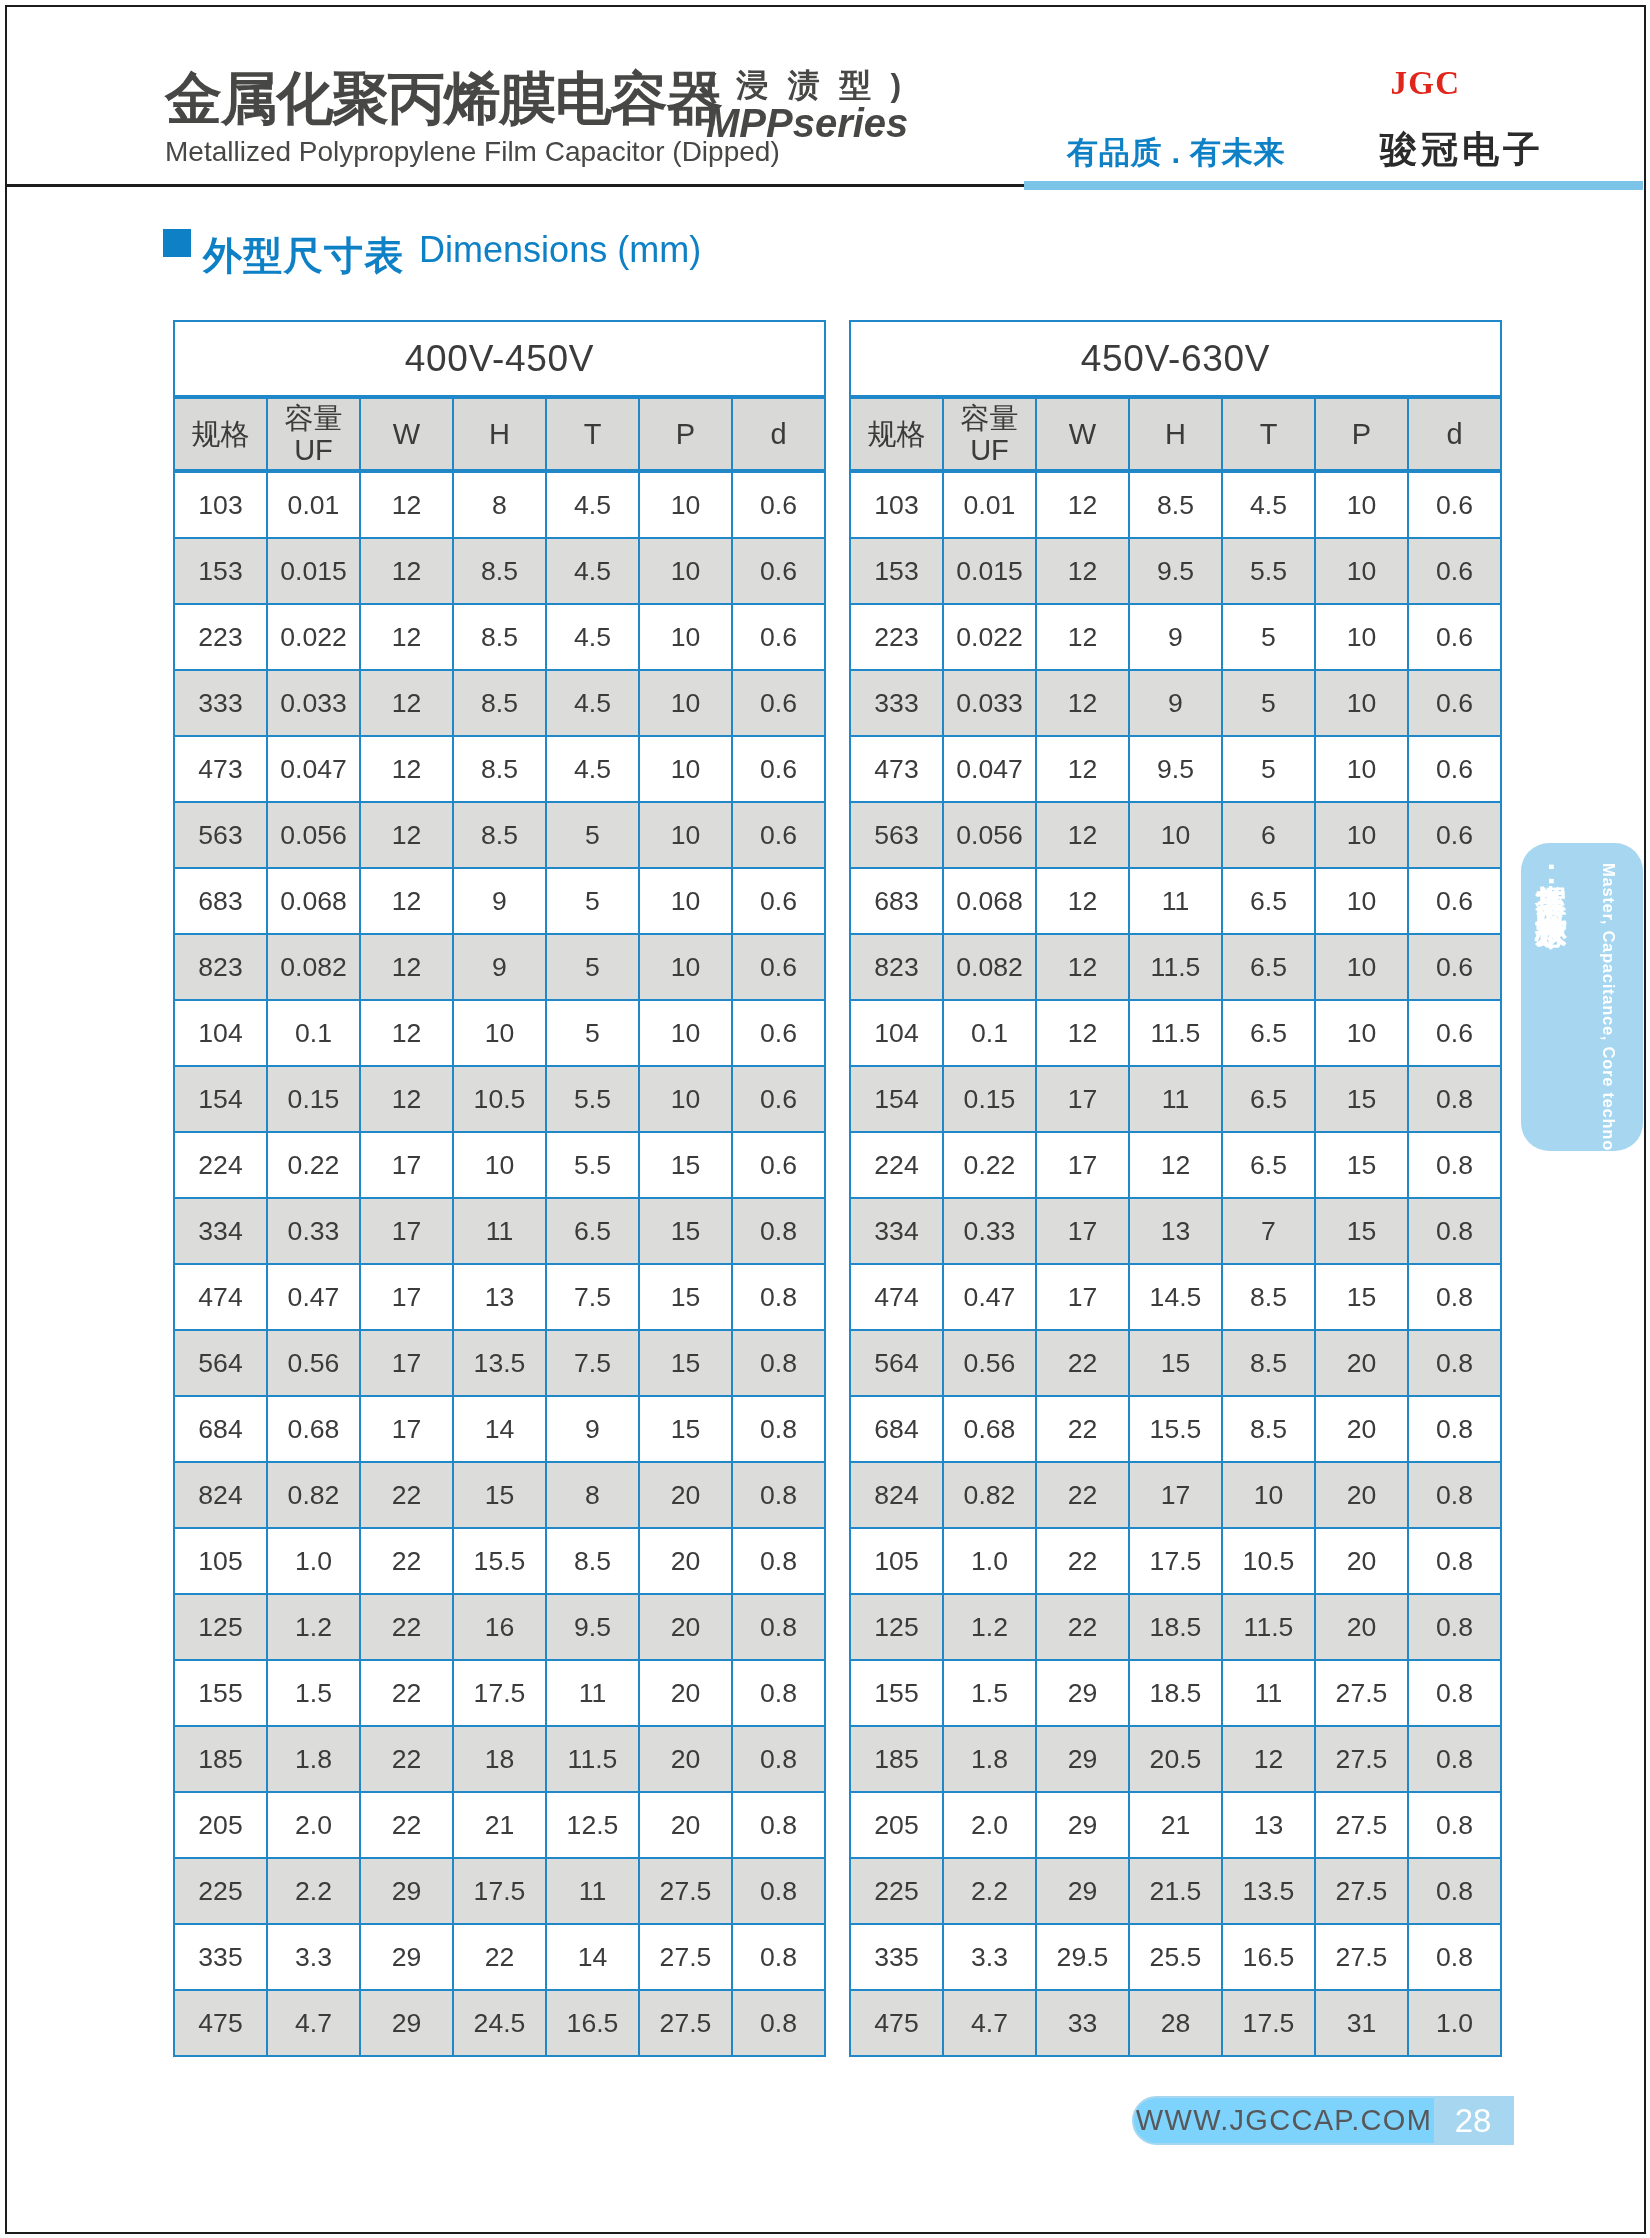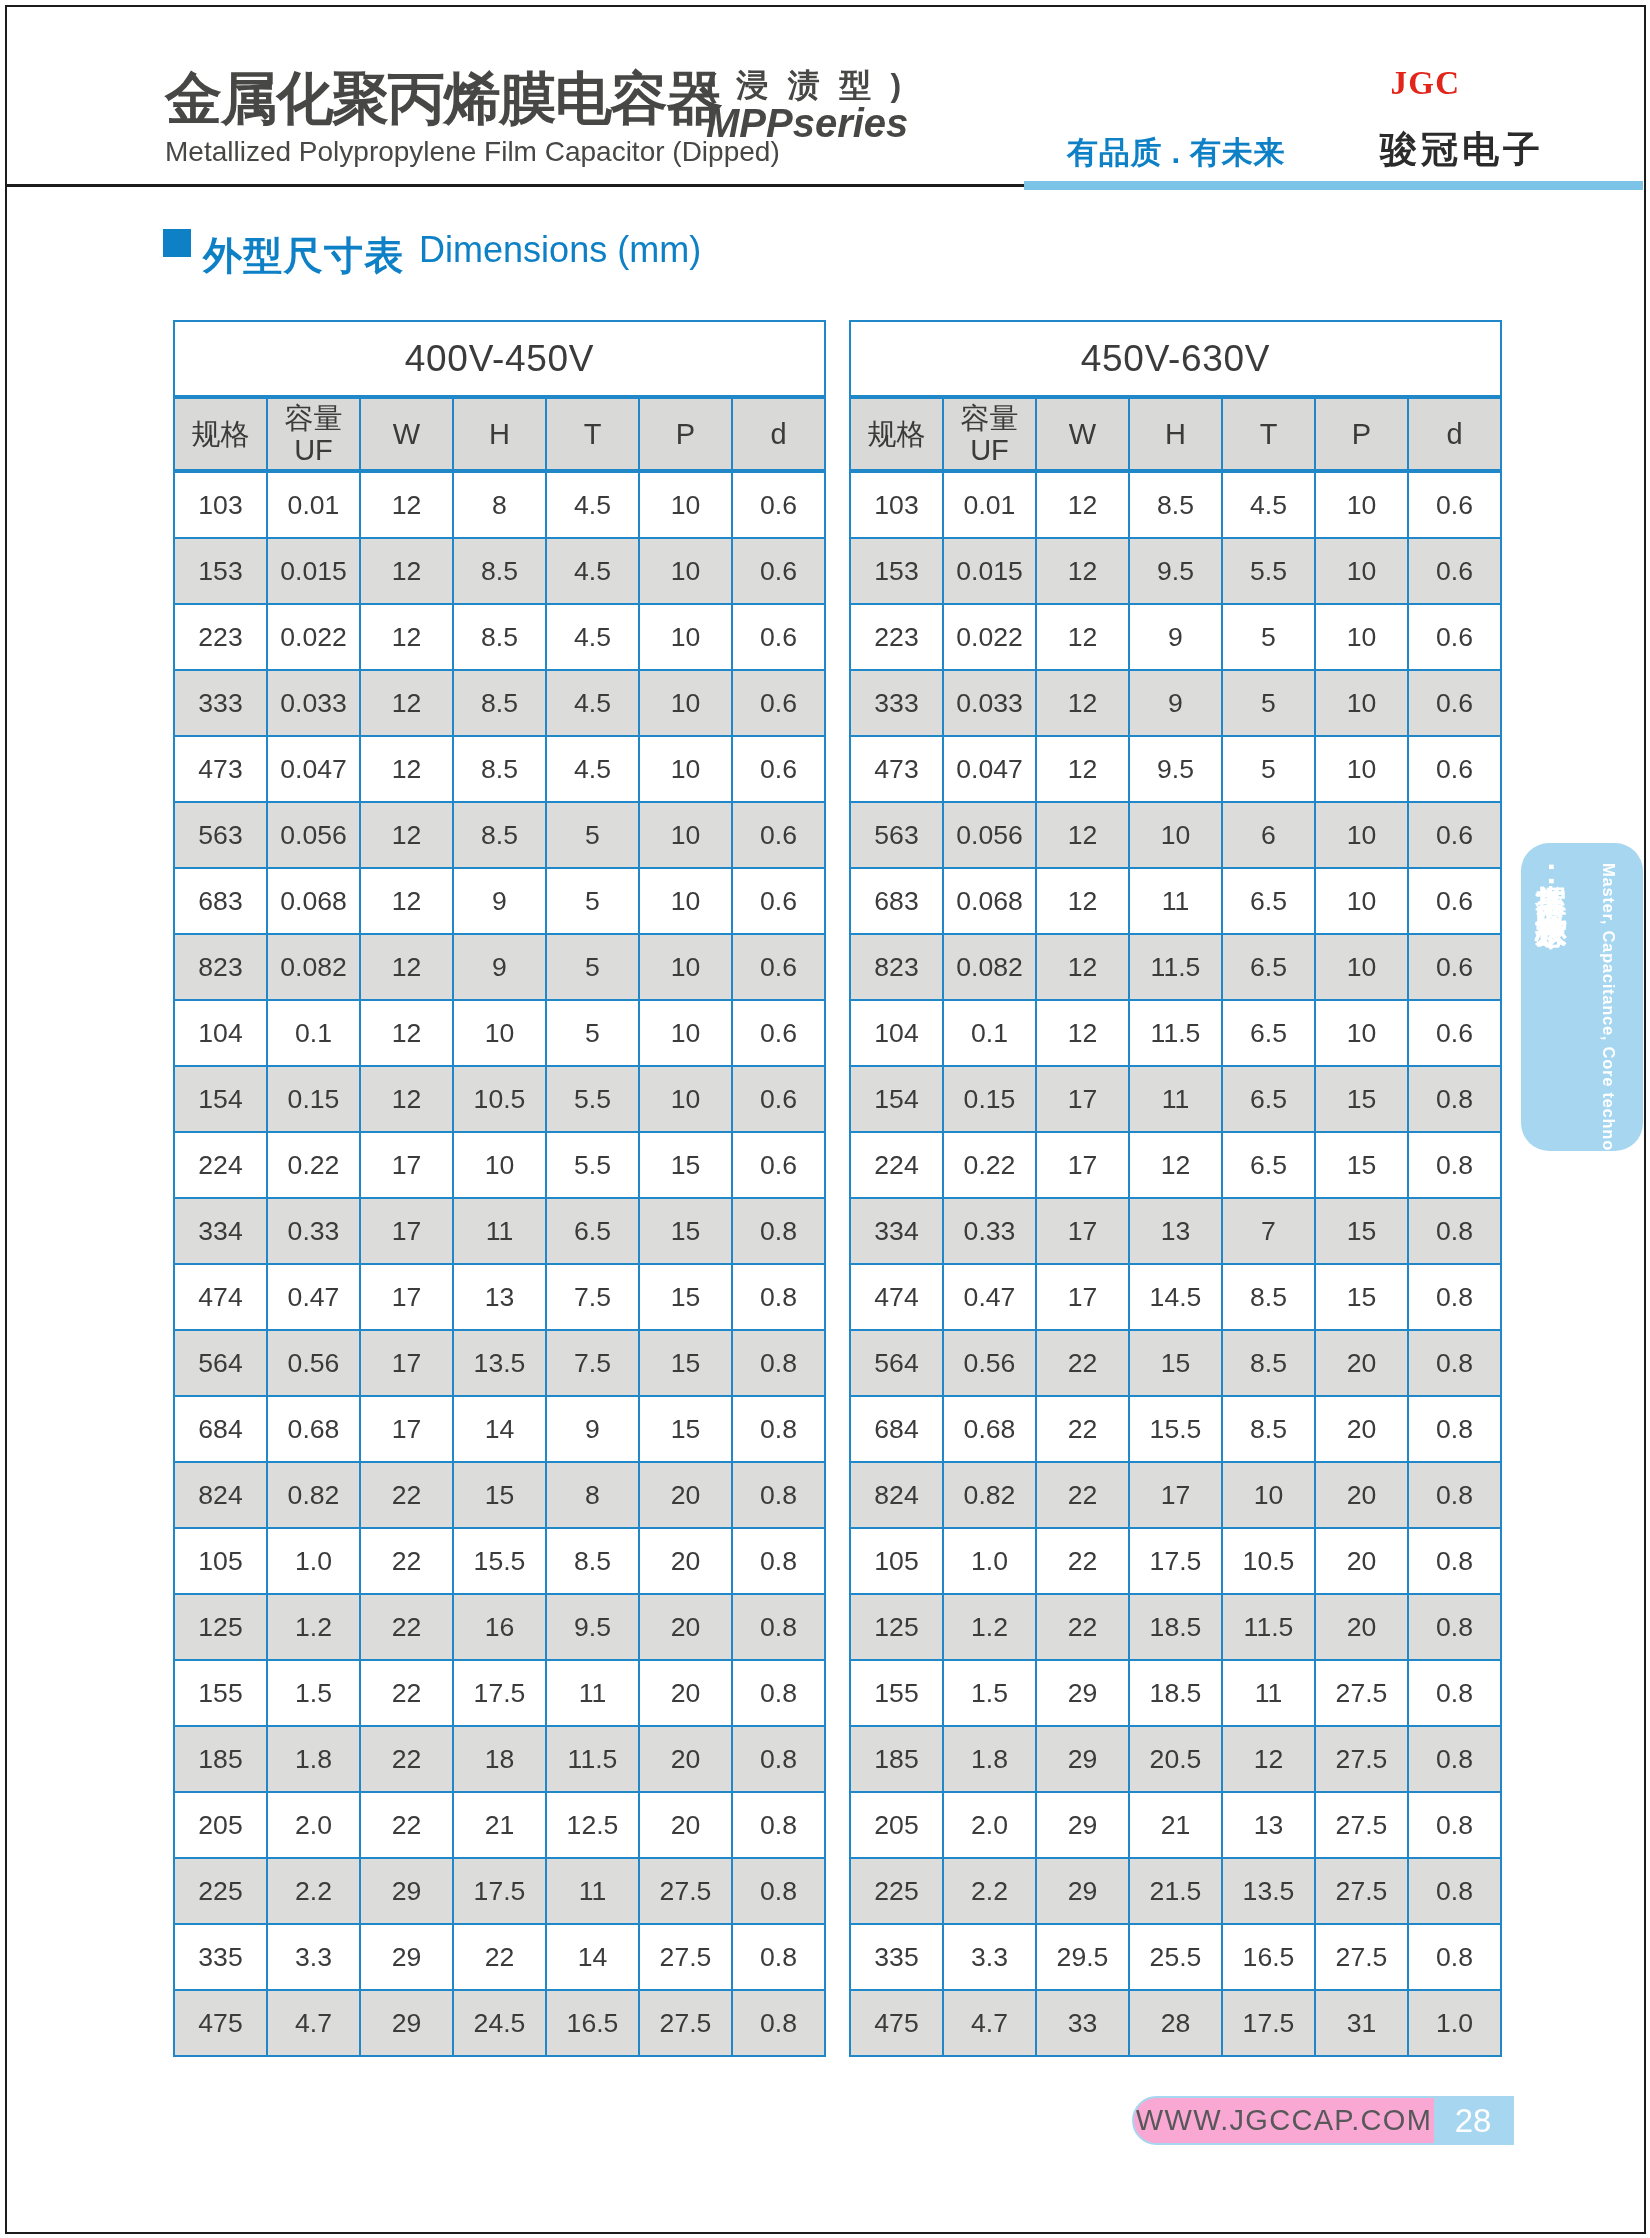--- a/index.html
+++ b/index.html
@@ -38,21 +38,21 @@
 
   
   .banner{position:absolute;left:1521px;top:843px;width:122px;height:308px;background:#a7d7f0;border-radius:28px;}
   .banner-zh{position:absolute;left:14.6px;top:17.3px;height:275px;writing-mode:vertical-rl;text-orientation:mixed;
              font-size:31px;font-weight:bold;color:#ffffff;letter-spacing:1.3px;line-height:1.0;}
   .banner-en{position:absolute;left:78px;top:20px;height:275px;writing-mode:vertical-rl;
              font-size:16.6px;font-weight:bold;color:#ffffff;letter-spacing:0.7px;line-height:1.0;white-space:nowrap;}
 
   
   .footer-pill{position:absolute;left:1132px;top:2096px;width:382px;height:49px;display:flex;align-items:stretch;
-               border:2px solid #a7d7f0;border-radius:26.6px 0 0 26.6px;background:#f9a8d4;box-sizing:border-box;overflow:hidden;}
+               border:2px solid #a7d7f0;border-radius:26.6px 0 0 26.6px;background:#7dd3fc;box-sizing:border-box;overflow:hidden;}
   .site{flex:1;display:flex;align-items:center;justify-content:center;font-size:29px;color:#58585a;letter-spacing:1.3px;}
   .pagenum{width:78px;display:flex;align-items:center;justify-content:center;background:#a7d7f0;color:#ffffff;font-size:33px;}
 </style>
 </head>
 <body>
 
 <div class="page">
 
   <div class="title-zh">金属化聚丙烯膜电容器</div>
   <div class="title-paren">( 浸 渍 型 )</div>

